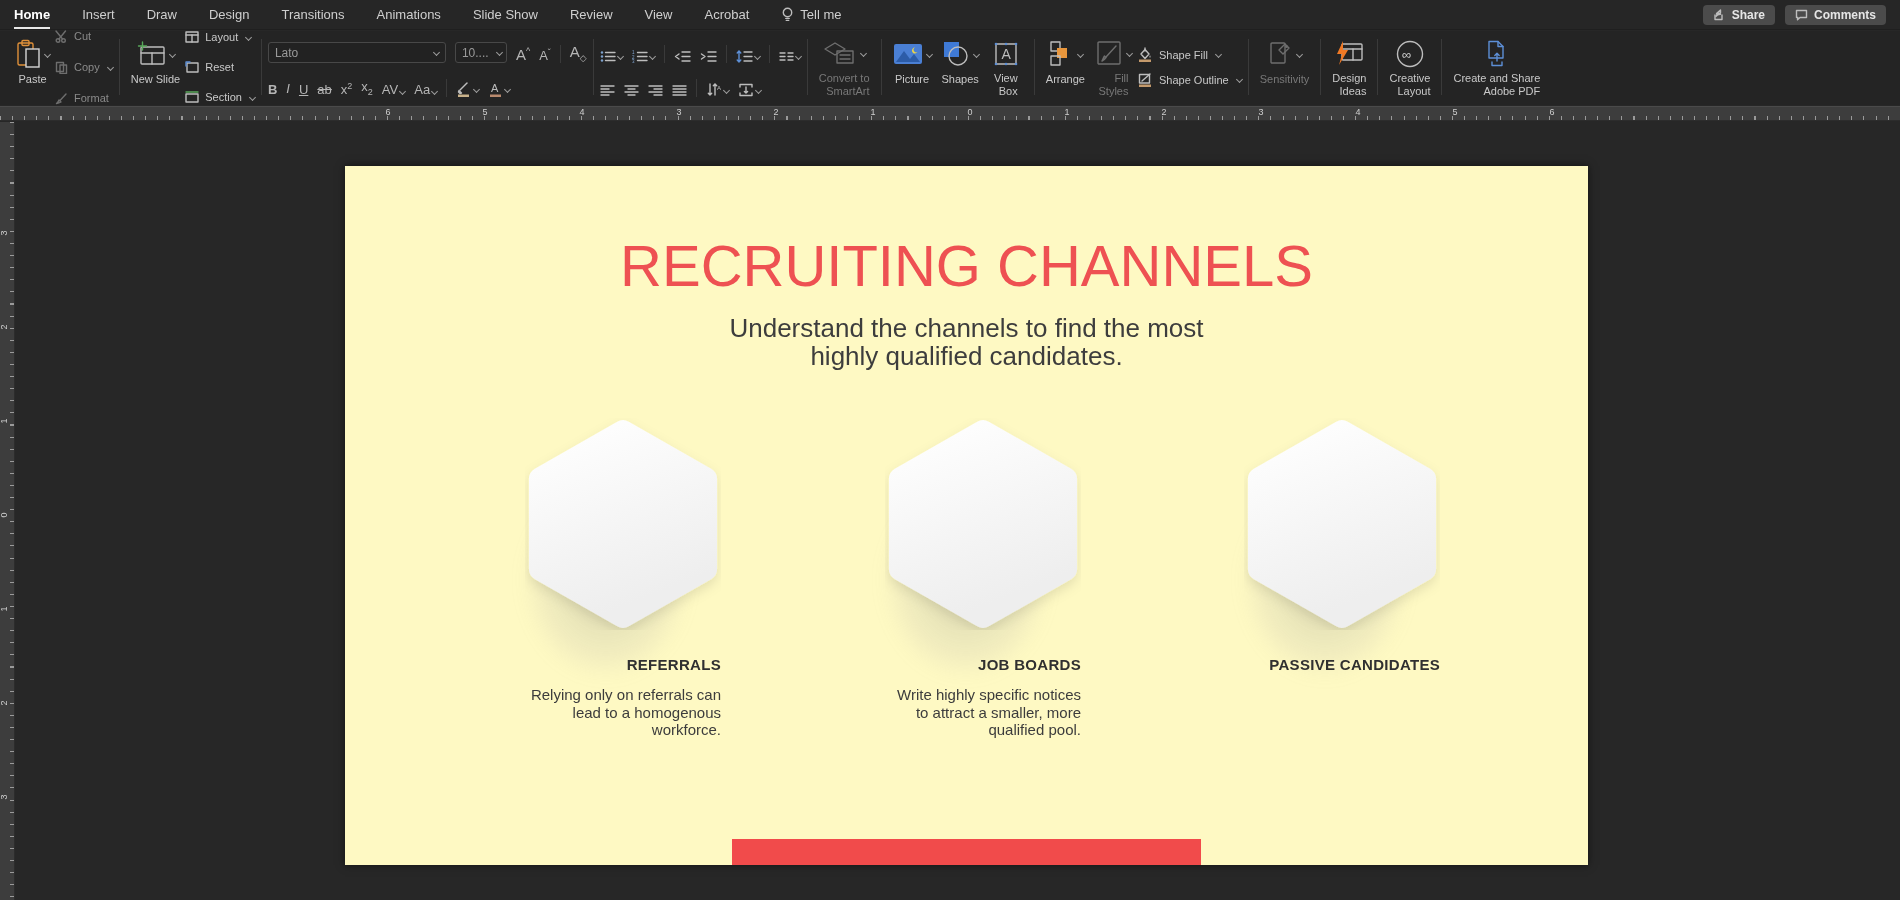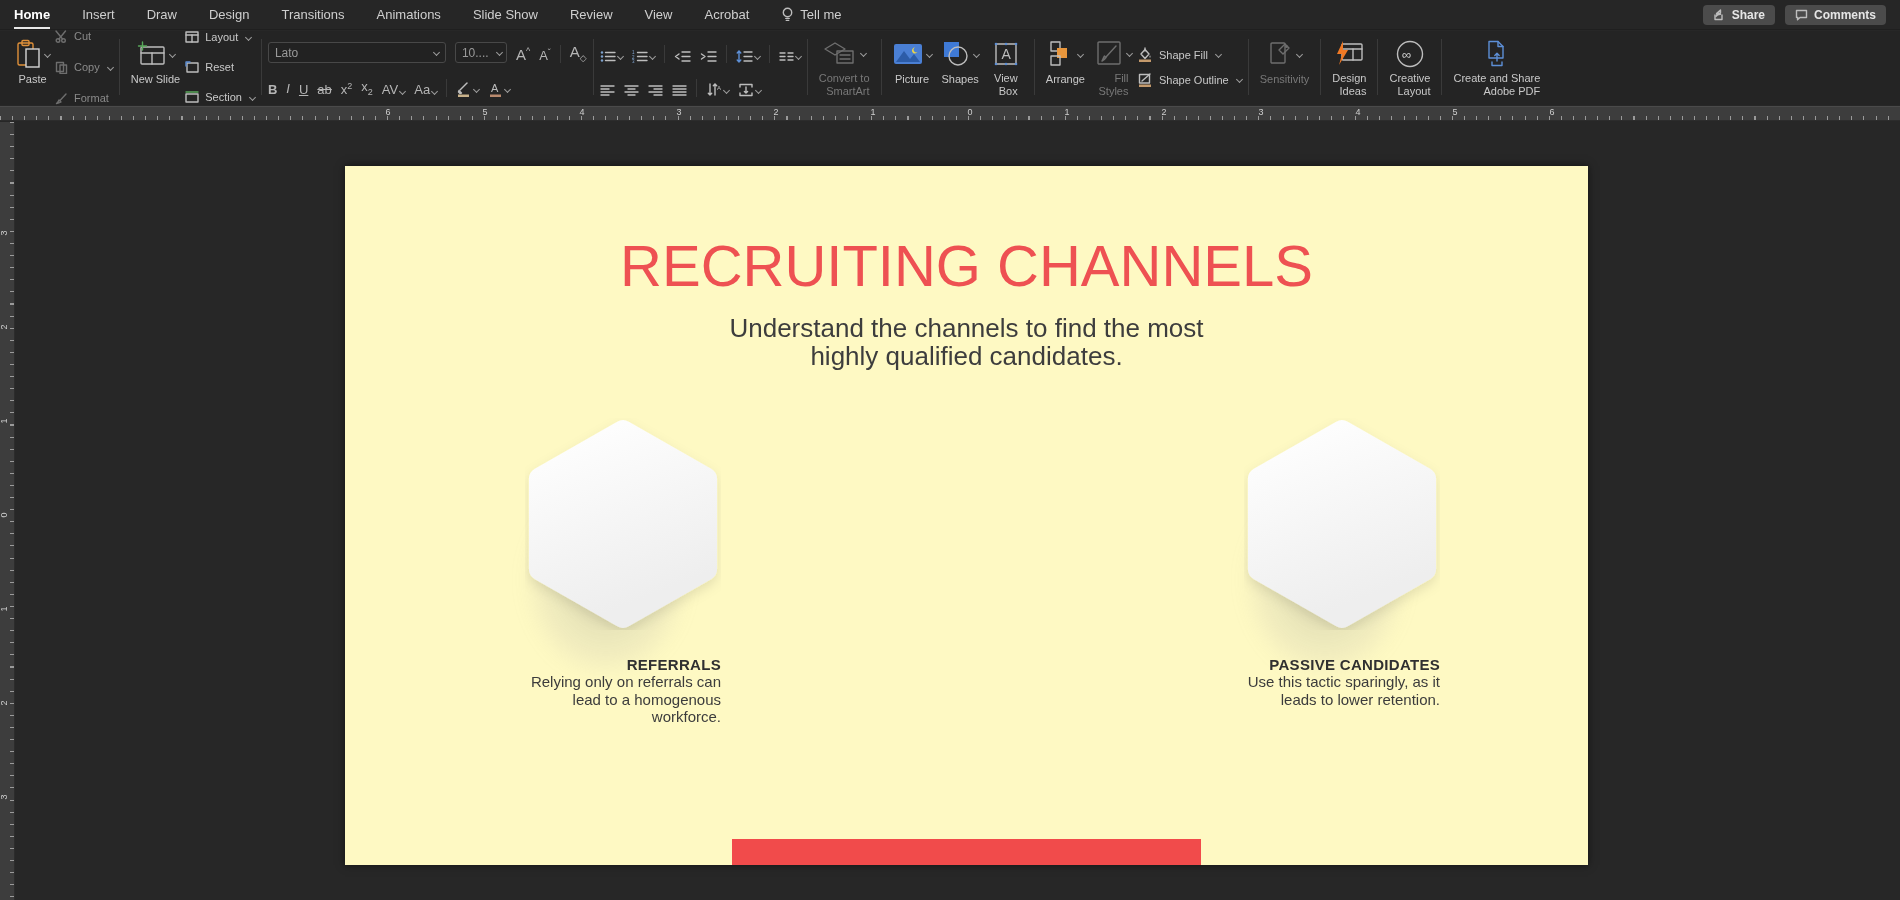--- a/index.html
+++ b/index.html
@@ -57,21 +57,21 @@
   .slide-title{position:absolute;left:0;top:66px;width:100%;text-align:center;font-size:58px;font-weight:400;letter-spacing:0px}
   .slide-sub{position:absolute;left:0;top:148px;width:100%;text-align:center;font-size:26px;line-height:28px;color:#3d3d3d;font-weight:500}
   .card{position:absolute;top:252px;width:230px;text-align:right}
   .card.c0{left:146px}.card.c1{left:506px}.card.c2{left:865px}
   .hexwrap{position:relative;width:230px;height:212px}
   .hexshadow{position:absolute;left:50%;top:34px;transform:translateX(-50%);width:236px;height:320px;
     background:radial-gradient(ellipse 46% 40% at 50% 40%,rgba(130,130,130,.30),rgba(165,165,165,.14) 58%,rgba(190,190,190,0) 78%);
     filter:blur(8px);z-index:0;pointer-events:none}
   .hexsvg{position:relative;z-index:1;margin:0 auto}
   .card-head{position:relative;z-index:2;margin-top:26px;font-size:15px;font-weight:bold;color:#303030;letter-spacing:.3px}
-  .card-body{position:relative;z-index:2;font-size:15px;line-height:17.5px;color:#3c3c3c}
+  .card-body{position:relative;z-index:2;margin-top:13px;font-size:15px;line-height:17.5px;color:#3c3c3c}
   .accent-bar{position:absolute;left:387px;top:673px;width:469px;height:30px}
 </style>
 </head>
 <body>
 
 <div class="app">
 
   <svg width="0" height="0" style="position:absolute">
     <defs>
       <linearGradient id="hexg" x1="0" y1="0" x2="0.35" y2="1">
@@ -554,31 +554,41 @@
           </svg>
         </div>
         <div class="card-head">REFERRALS</div>
         <div class="card-body">
           <div>Relying only on referrals can</div>
           <div>lead to a homogenous</div>
           <div>workforce.</div>
         </div>
       </div>
 
+      <div class="card c1">
+        <div class="hexwrap">
+          <div class="hexshadow"></div>
+          <svg class="hexsvg" width="196" height="212" viewBox="0 0 200 216">
+            <polygon points="100,14 184,62 184,154 100,202 16,154 16,62" fill="url(#hexg)" stroke="url(#hexg)" stroke-width="24" stroke-linejoin="round" filter="url(#hexsh)"></polygon>
+          </svg>
+        </div>
+        <div class="card-head">JOB BOARDS</div>
+        <div class="card-body">
+          <div>Write highly specific notices</div>
+          <div>to attract a smaller, more</div>
+          <div>qualified pool.</div>
+        </div>
+      </div>
 
       <div class="card c2">
         <div class="hexwrap">
           <div class="hexshadow"></div>
           <svg class="hexsvg" width="196" height="212" viewBox="0 0 200 216">
             <polygon points="100,14 184,62 184,154 100,202 16,154 16,62" fill="url(#hexg)" stroke="url(#hexg)" stroke-width="24" stroke-linejoin="round" filter="url(#hexsh)"></polygon>
           </svg>
         </div>
         <div class="card-head">PASSIVE CANDIDATES</div>
-        <div class="card-body">
-          <div>Use this tactic sparingly, as it</div>
-          <div>leads to lower retention.</div>
-        </div>
       </div>
 
       <div class="accent-bar" style="background: rgb(241, 75, 75);"></div>
     </div>
   </div>
 </div>
 
 </body></html>

